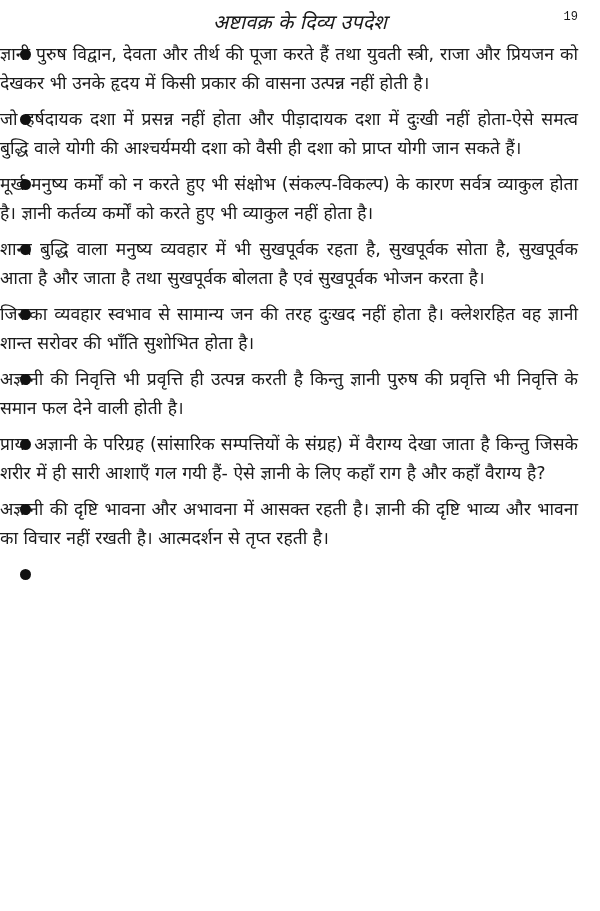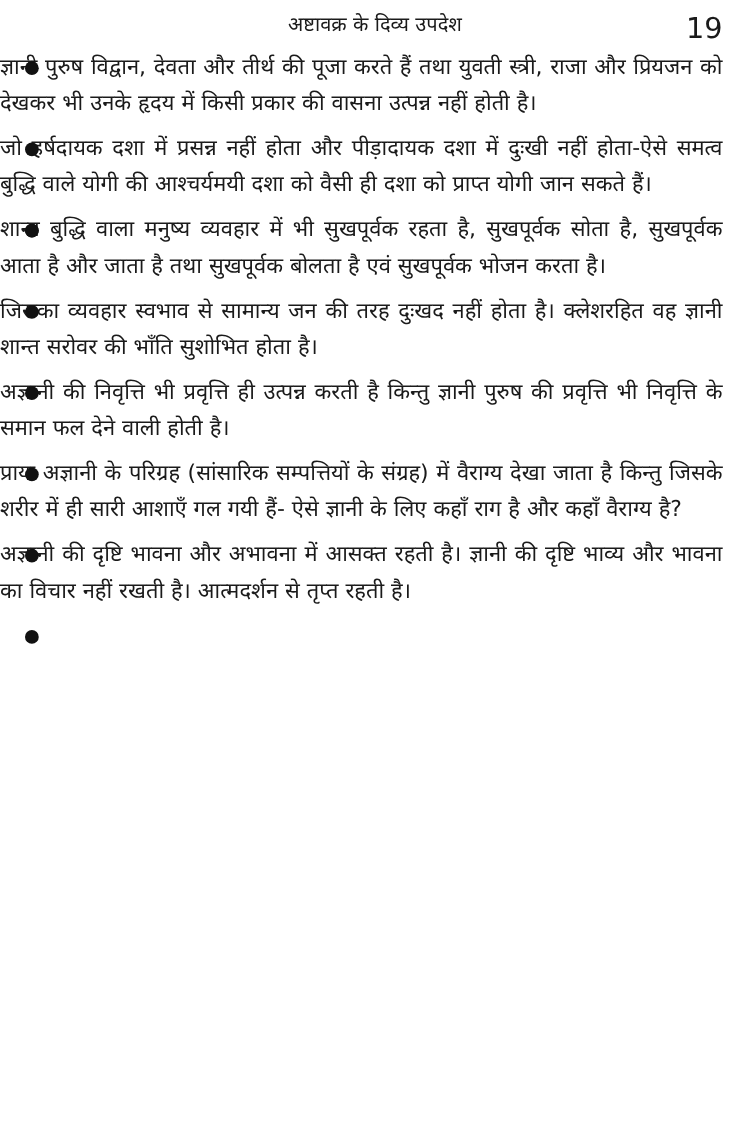--- a/index.html
+++ b/index.html
@@ -1,36 +1,36 @@
 <!DOCTYPE html>
 <html><head>
   <meta charset="utf-8">
   <style>
     html, body { margin: 0; padding: 0; background: #ffffff; }
     body { width: 600px; height: 911px; overflow: hidden; position: relative;
            font-family: "DejaVu Sans", "Liberation Sans", sans-serif; color: #1a1a1a; }
     .header { position: absolute; top: 6px; left: 0; width: 600px; height: 28px; }
-    .header-title { position: absolute; left: 0; width: 600px; text-align: center; font-size: 16px; top: 2px; }
-    .page-number { position: absolute; right: 22px; top: 4px; font-size: 23px; }
+    .header-title { position: absolute; left: 0; width: 600px; text-align: center; font-size: 20px; top: 2px; font-style: italic; }
+    .page-number { position: absolute; right: 22px; top: 4px; font-size: 12px; font-family: Liberation Mono, monospace; }
     .list { position: absolute; top: 40px; left: 0; width: 600px; margin: 0; padding: 0; list-style: none; }
     .item { position: relative; padding-right: 22px; margin-bottom: 8px;
             font-size: 17.5px; line-height: 28.5px; text-align: justify; }
     .bullet { position: absolute; left: 20px; top: 9px; width: 11px; height: 11px; border-radius: 50%; background: #111; }
   </style>
 </head>
 <body>
 
 <div class="header">
   <div class="header-title">अष्टावक्र के दिव्य उपदेश</div>
   <div class="page-number">19</div>
 </div>
 
 <ul class="list">
   <li class="item"><span class="bullet"></span><span>ज्ञानी पुरुष विद्वान, देवता और तीर्थ की पूजा करते हैं तथा युवती स्त्री, राजा और प्रियजन को देखकर भी उनके हृदय में किसी प्रकार की वासना उत्पन्न नहीं होती है।</span></li>
   <li class="item"><span class="bullet"></span><span>जो हर्षदायक दशा में प्रसन्न नहीं होता और पीड़ादायक दशा में दुःखी नहीं होता-ऐसे समत्व बुद्धि वाले योगी की आश्चर्यमयी दशा को वैसी ही दशा को प्राप्त योगी जान सकते हैं।</span></li>
-  <li class="item"><span class="bullet"></span></li>
+  <li class="item"><span class="bullet"></span><span>मूर्ख मनुष्य कर्मों को न करते हुए भी संक्षोभ (संकल्प-विकल्प) के कारण सर्वत्र व्याकुल होता है। ज्ञानी कर्तव्य कर्मों को करते हुए भी व्याकुल नहीं होता है।</span></li>
   <li class="item"><span class="bullet"></span><span>शान्त बुद्धि वाला मनुष्य व्यवहार में भी सुखपूर्वक रहता है, सुखपूर्वक सोता है, सुखपूर्वक आता है और जाता है तथा सुखपूर्वक बोलता है एवं सुखपूर्वक भोजन करता है।</span></li>
   <li class="item"><span class="bullet"></span><span>जिसका व्यवहार स्वभाव से सामान्य जन की तरह दुःखद नहीं होता है। क्लेशरहित वह ज्ञानी शान्त सरोवर की भाँति सुशोभित होता है।</span></li>
   <li class="item"><span class="bullet"></span><span>अज्ञानी की निवृत्ति भी प्रवृत्ति ही उत्पन्न करती है किन्तु ज्ञानी पुरुष की प्रवृत्ति भी निवृत्ति के समान फल देने वाली होती है।</span></li>
   <li class="item"><span class="bullet"></span><span>प्रायः अज्ञानी के परिग्रह (सांसारिक सम्पत्तियों के संग्रह) में वैराग्य देखा जाता है किन्तु जिसके शरीर में ही सारी आशाएँ गल गयी हैं- ऐसे ज्ञानी के लिए कहाँ राग है और कहाँ वैराग्य है?</span></li>
   <li class="item"><span class="bullet"></span><span>अज्ञानी की दृष्टि भावना और अभावना में आसक्त रहती है। ज्ञानी की दृष्टि भाव्य और भावना का विचार नहीं रखती है। आत्मदर्शन से तृप्त रहती है।</span></li>
   <li class="item"><span class="bullet"></span></li>
 </ul>
 
 </body></html>

